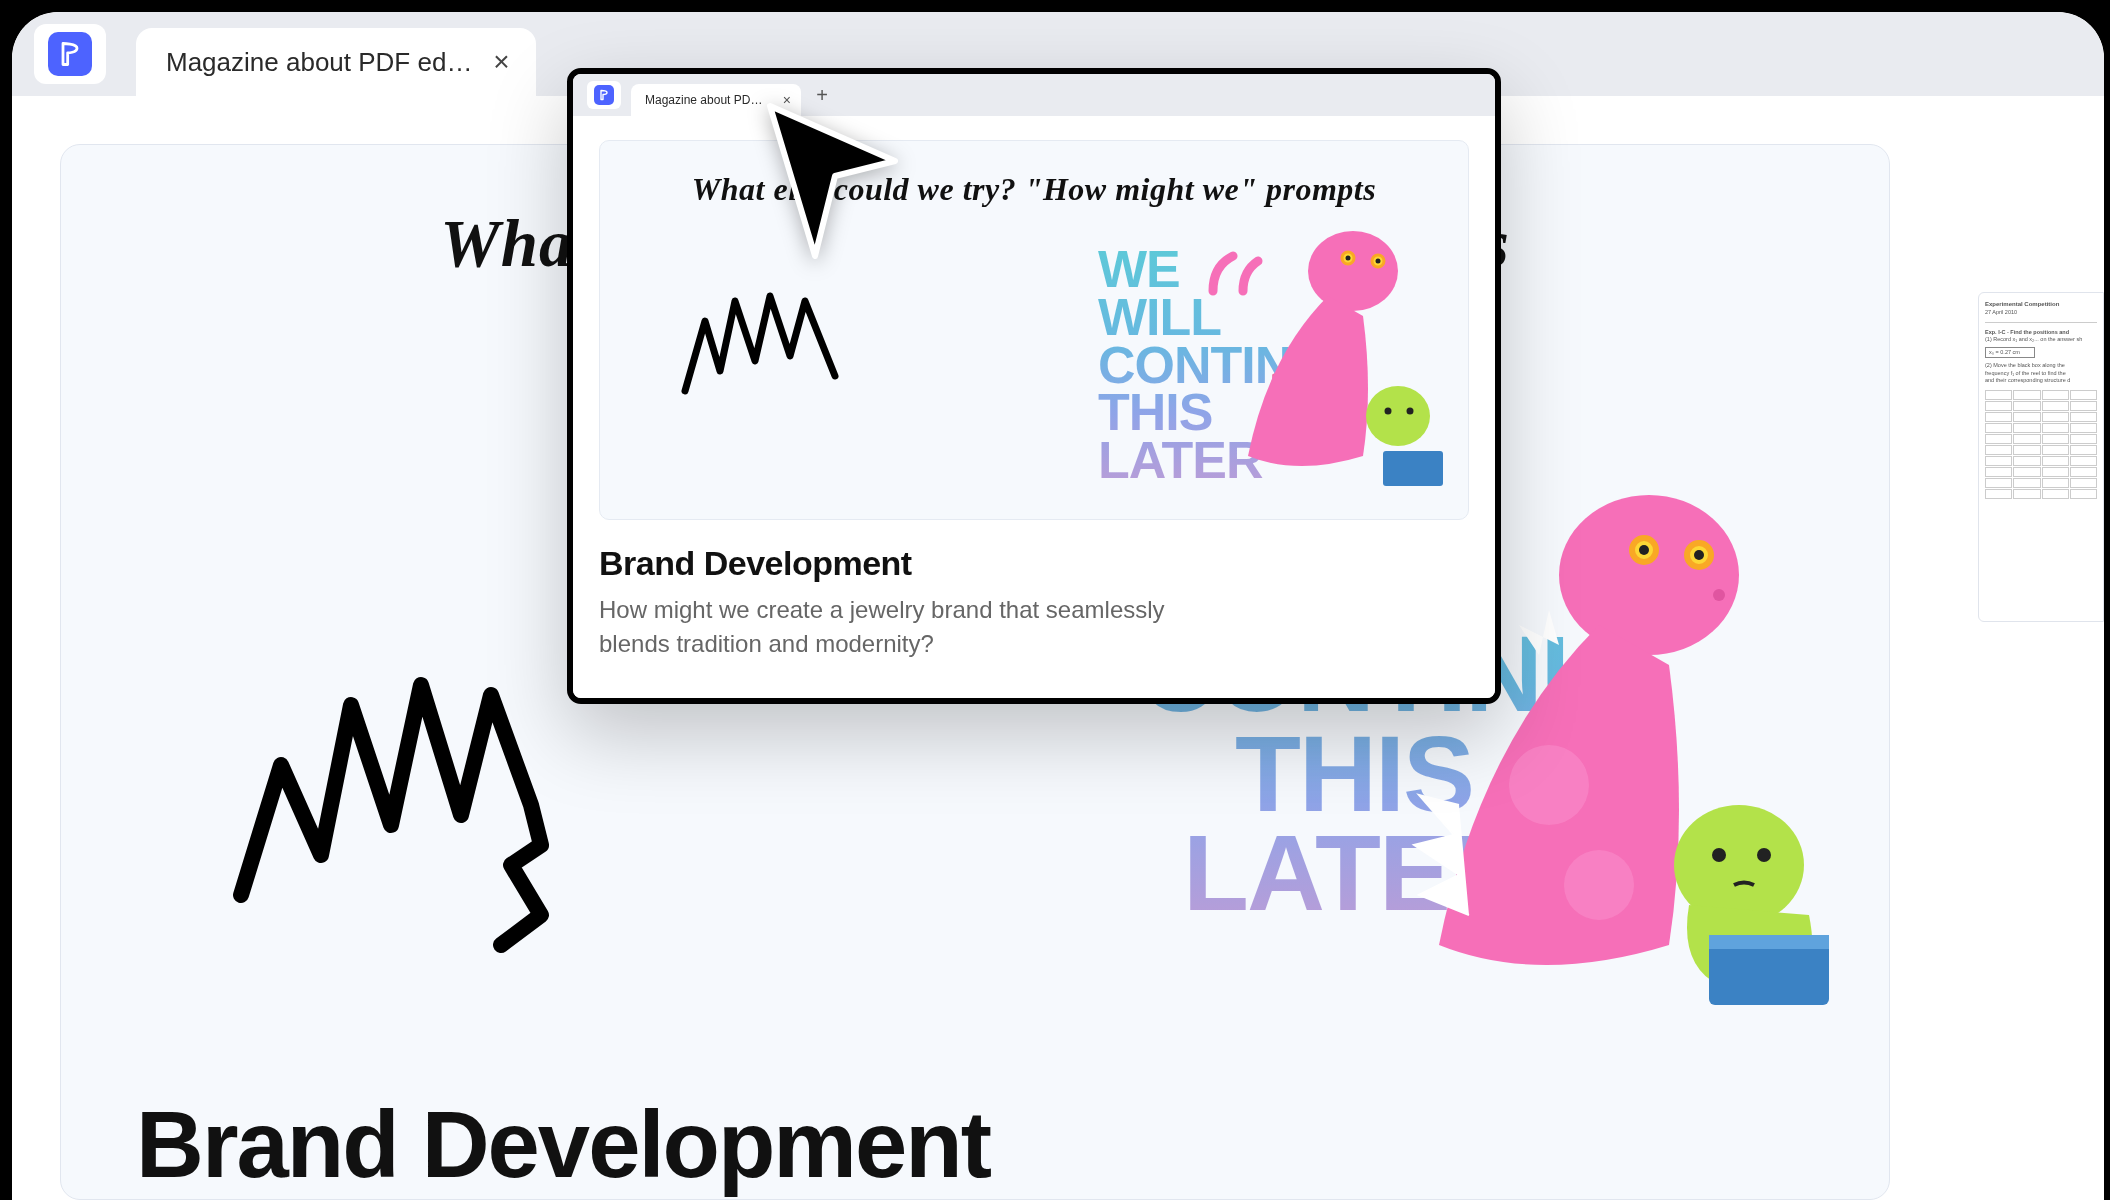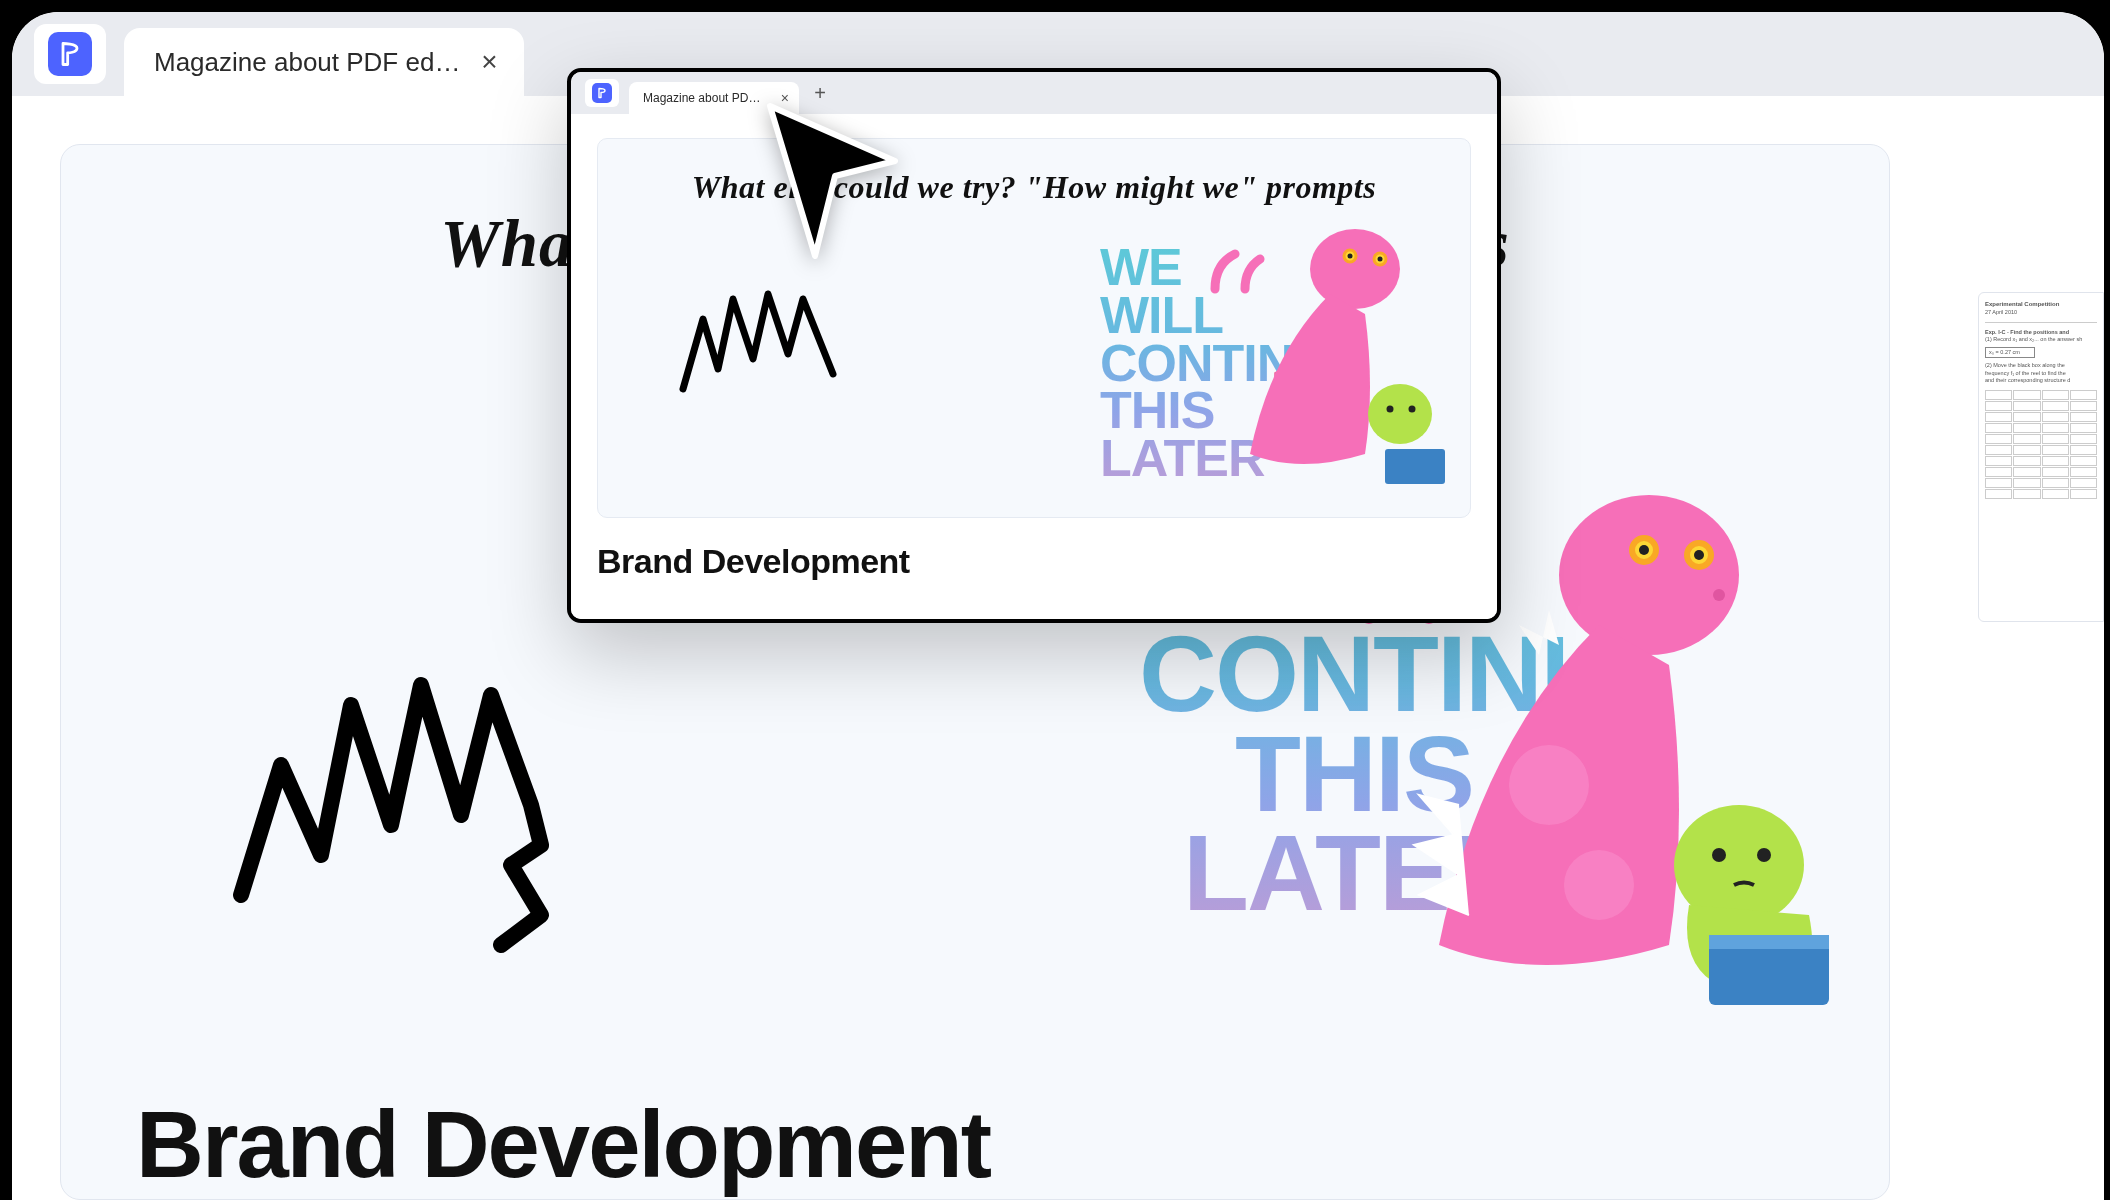--- a/index.html
+++ b/index.html
@@ -28,21 +28,21 @@
       border-radius: 46px 46px 0 0;
       overflow: hidden;
       position: relative;
     }
     .tabbar {
       background: #e9ebf0;
       height: 84px;
       display: flex;
       align-items: flex-end;
       padding: 0 30px 0 22px;
-      gap: 8px;
+      gap: 20px;
       border-radius: 46px 46px 0 0;
     }
     .app-icon {
       width: 72px;
       height: 60px;
       border-radius: 12px;
       background: #fff;
       display: flex;
       align-items: center;
       justify-content: center;
@@ -167,21 +167,21 @@
       letter-spacing: -2px;
     }
 
     
     .preview-popup {
       position: absolute;
       top: 56px;
       left: 555px;
       width: 934px;
       background: #fff;
-      border: 4px solid #000000;
+      border: 6px solid #000000;
       border-radius: 14px;
       box-shadow: 0 30px 80px rgba(0,0,0,0.22);
       overflow: hidden;
     }
     .preview-tabbar {
       background: #e9ebf0;
       height: 42px;
       display: flex;
       align-items: flex-end;
       padding: 0 14px;
@@ -507,20 +507,21 @@
               <path d="M45 40 Q25 50 25 75" stroke="#f66fb8" stroke-width="9" fill="none" stroke-linecap="round"></path>
               <path d="M70 45 Q55 55 55 75" stroke="#f66fb8" stroke-width="9" fill="none" stroke-linecap="round"></path>
               <ellipse cx="210" cy="200" rx="32" ry="30" fill="#b3e24a"></ellipse>
               <circle cx="200" cy="195" r="3.5" fill="#222"></circle>
               <circle cx="222" cy="195" r="3.5" fill="#222"></circle>
               <rect x="195" y="235" width="60" height="35" rx="3" fill="#3b82c4"></rect>
             </svg>
           </div>
         </div>
         <div class="preview-title">Brand Development</div>
+        <div class="preview-subtitle">How might we create a jewelry brand that seamlessly blends tradition and modernity?</div>
       </div>
     </div>
 
     <svg class="cursor" width="150" height="170" viewBox="0 0 150 170">
       <path d="M10 10 L135 65 L75 80 L55 160 Z" fill="#000" stroke="#fff" stroke-width="6" stroke-linejoin="round"></path>
     </svg>
 
   </div>
 </div>
 

